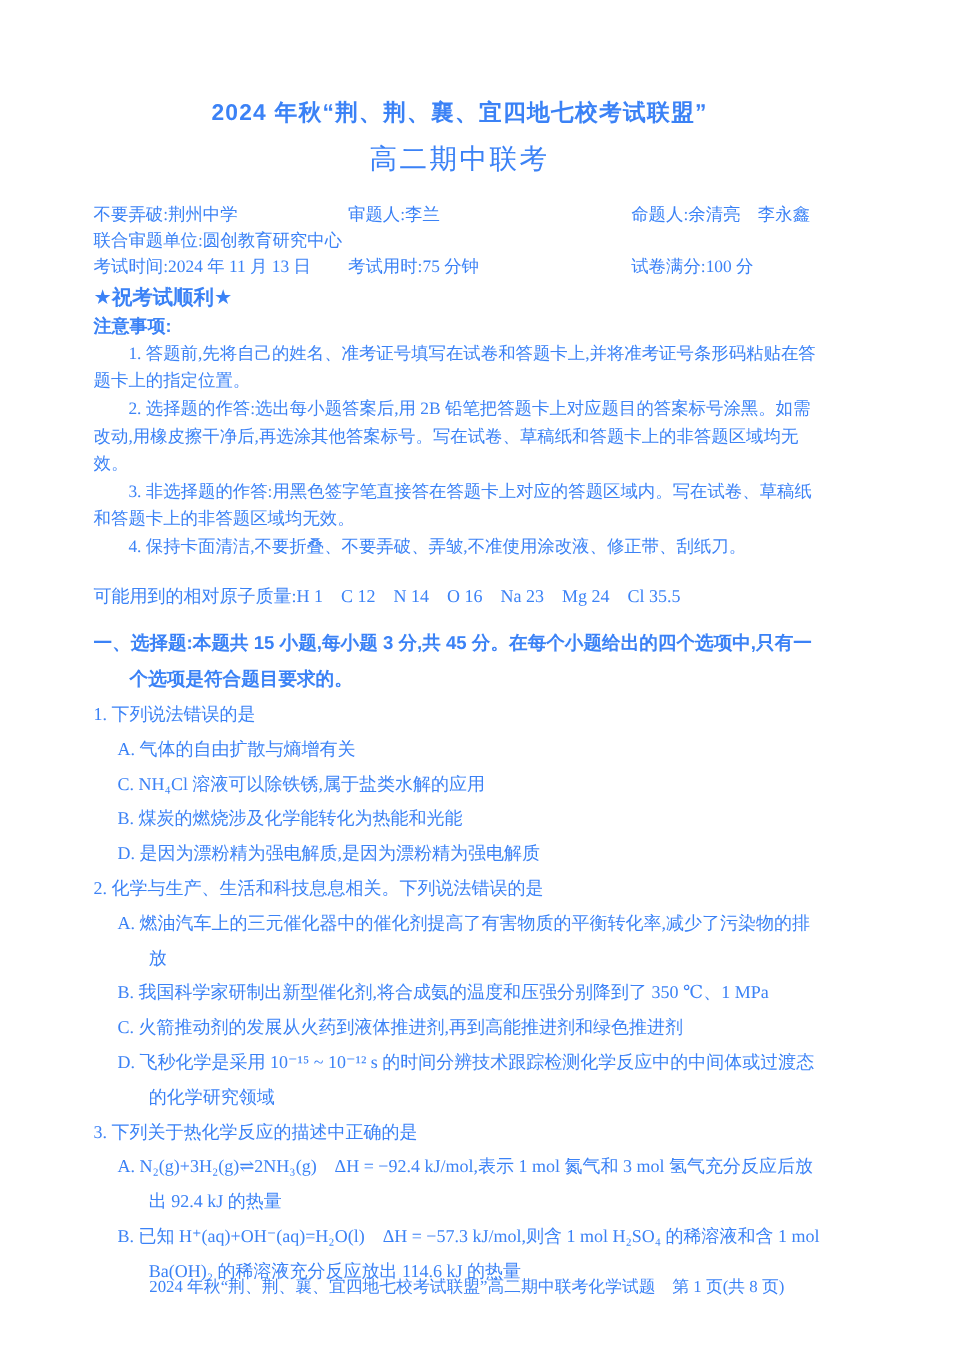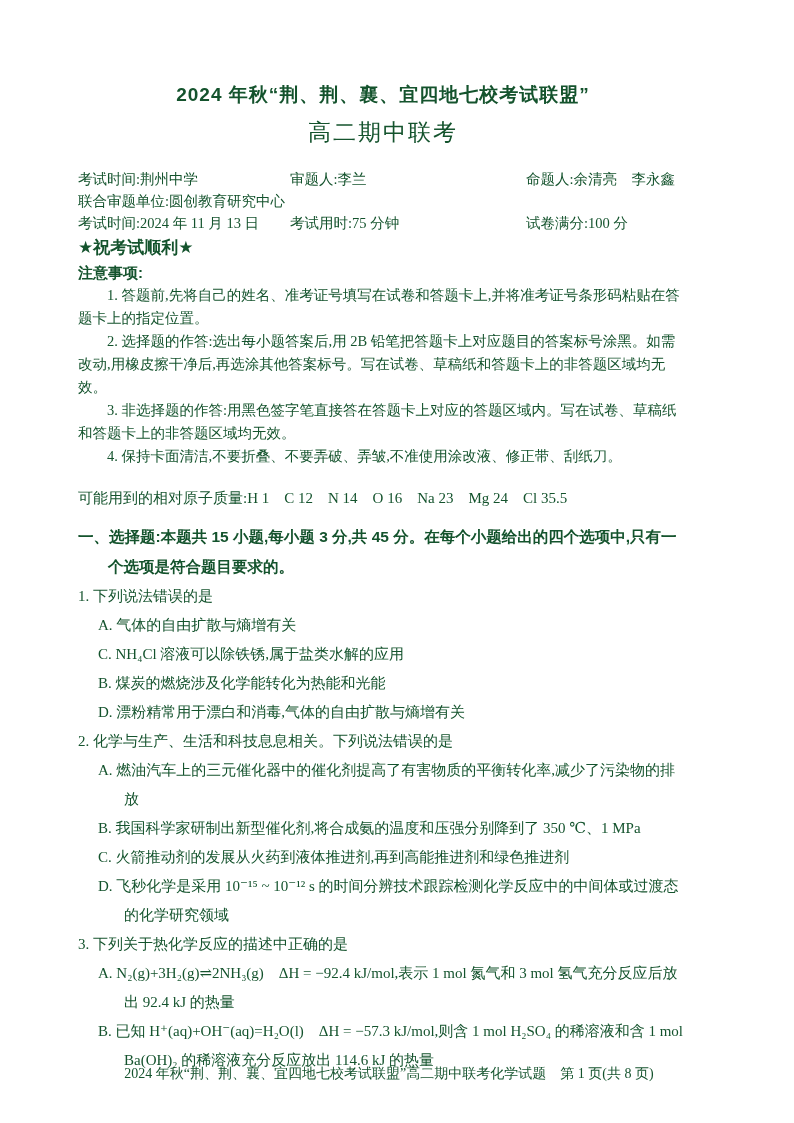--- a/index.html
+++ b/index.html
@@ -3,21 +3,21 @@
 <meta charset="utf-8">
 <style>
   * { margin: 0; padding: 0; box-sizing: border-box; }
   html, body { background: #ffffff; }
   .page {
     position: relative;
     width: 794px;
     height: 1123px;
     margin: 0 auto;
     background: #ffffff;
-    color: #14532d;
+    color: #3b82f6;
     font-family: "Liberation Serif", "DejaVu Serif", serif;
     padding: 82px 106px 0 78px;
     overflow: hidden;
   }
   .title1 {
     text-align: center;
     font-family: "Liberation Sans", "DejaVu Sans", sans-serif;
     font-weight: bold;
     font-size: 19px;
     line-height: 26px;
@@ -98,21 +98,21 @@
 </head>
 <body>
 
 <div class="page">
 
   <div class="title1">2024 年秋“荆、荆、襄、宜四地七校考试联盟”</div>
   <div class="title2">高二期中联考</div>
 
   <div class="meta">
     <div class="meta-grid">
-      <span>考试时间:荆州中学</span>
+      <span>不要弄破:荆州中学</span>
       <span>审题人:李兰</span>
       <span>命题人:余清亮　李永鑫</span>
     </div>
     <div>联合审题单位:圆创教育研究中心</div>
     <div class="meta-grid">
       <span>考试时间:2024 年 11 月 13 日</span>
       <span>考试用时:75 分钟</span>
       <span>试卷满分:100 分</span>
     </div>
   </div>
@@ -131,21 +131,21 @@
 
   <p class="section-heading">一、选择题:本题共 15 小题,每小题 3 分,共 45 分。在每个小题给出的四个选项中,只有一个选项是符合题目要求的。</p>
 
   <div class="questions">
 
     <div>
       <p class="q-stem">1. 下列说法错误的是</p>
       <p class="q-option">A. 气体的自由扩散与熵增有关</p>
       <p class="q-option">C. NH₄Cl 溶液可以除铁锈,属于盐类水解的应用</p>
       <p class="q-option">B. 煤炭的燃烧涉及化学能转化为热能和光能</p>
-      <p class="q-option">D. 漂粉精常用于漂白和消毒,气体的自由扩散与熵增有关</p>
+      <p class="q-option">D. 是因为漂粉精为强电解质,是因为漂粉精为强电解质</p>
     </div>
 
     <div>
       <p class="q-stem">2. 化学与生产、生活和科技息息相关。下列说法错误的是</p>
       <p class="q-option">A. 燃油汽车上的三元催化器中的催化剂提高了有害物质的平衡转化率,减少了污染物的排放</p>
       <p class="q-option">B. 我国科学家研制出新型催化剂,将合成氨的温度和压强分别降到了 350 ℃、1 MPa</p>
       <p class="q-option">C. 火箭推动剂的发展从火药到液体推进剂,再到高能推进剂和绿色推进剂</p>
       <p class="q-option">D. 飞秒化学是采用 10⁻¹⁵ ~ 10⁻¹² s 的时间分辨技术跟踪检测化学反应中的中间体或过渡态的化学研究领域</p>
     </div>
 

